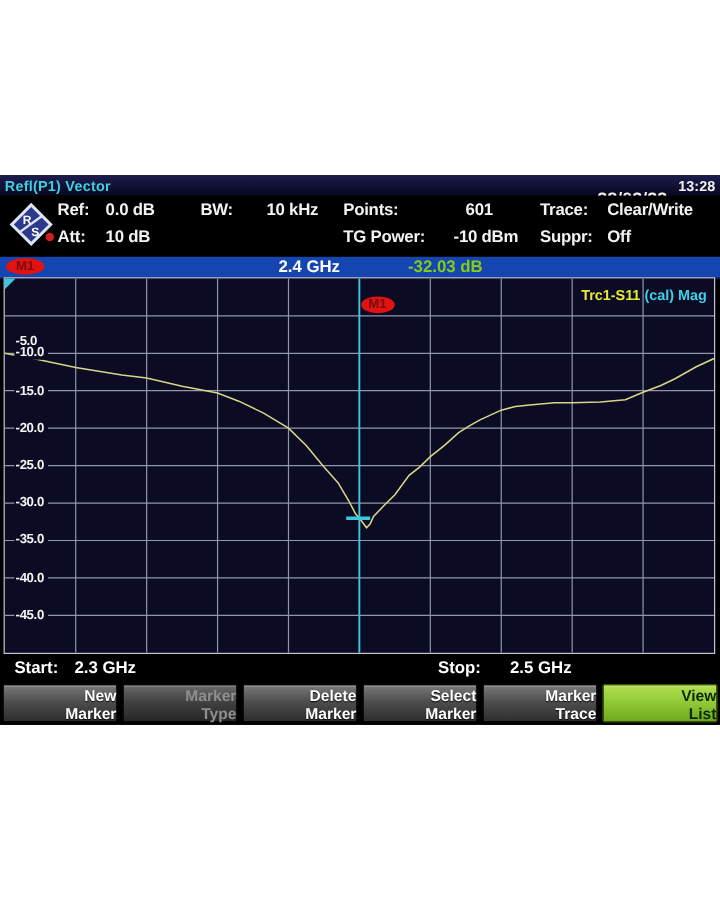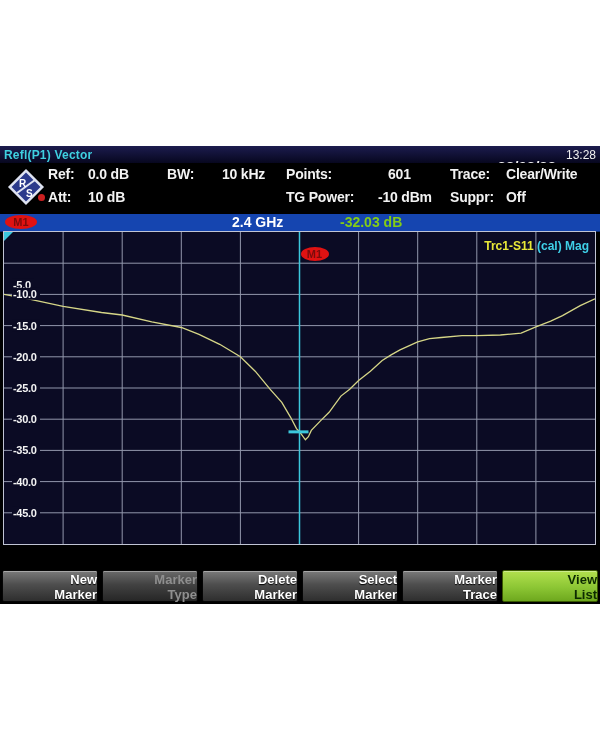--- a/index.html
+++ b/index.html
@@ -5,21 +5,21 @@
   html,body{margin:0;padding:0;background:#fff;}
   .page{position:relative;width:600px;height:755px;background:#ffffff;overflow:hidden;
         font-family:"Liberation Sans","DejaVu Sans",sans-serif;}
   .screen{position:absolute;left:0;top:146px;width:600px;height:458px;background:#000;}
 
   
   .titlebar{position:absolute;left:0;top:0;width:600px;height:17px;
             background:linear-gradient(#1c1c4e,#07071f);display:flex;align-items:center;}
   .titlebar .ttl{color:#3fd0e0;font-size:12px;font-weight:bold;margin-left:4px;letter-spacing:.2px;}
   .titlebar .dt{position:absolute;right:44px;color:#f0f0f0;font-size:15px;font-weight:bold;margin-top:24px;}
-  .titlebar .tm{position:absolute;right:4px;color:#f0f0f0;font-size:12px;font-weight:normal;}
+  .titlebar .tm{position:absolute;right:4px;color:#f0f0f0;font-size:12px;font-weight:bold;}
 
   
   .header{position:absolute;left:0;top:17px;width:600px;height:51px;background:#000;}
   .header span{position:absolute;color:#f2f2f2;font-size:14px;font-weight:bold;white-space:nowrap;letter-spacing:-.2px;}
   .rs-logo{position:absolute;left:6px;top:3px;width:40px;height:42px;}
   .att-dot{position:absolute;left:38px;top:31px;width:7px;height:7px;border-radius:50%;background:#cc2020;}
 
   
   .markerbar{position:absolute;left:0;top:68px;width:600px;height:17px;background:#1545b0;
              border-bottom:1px solid #0a2a70;}
@@ -137,20 +137,26 @@
           <span class="ylab" style="top: 70%;">-35.0</span>
           <span class="ylab" style="top: 80%;">-40.0</span>
           <span class="ylab" style="top: 90%;">-45.0</span>
         </div>
       <div class="trc-label">
         <span class="y">Trc1-S11</span><span class="c"> (cal) Mag</span>
       </div>
       <div class="m1-flag" id="m1-flag" style="left: 50%;">M1</div>
     </div>
 
+    <div class="sweeprow">
+      <span style="left:12px">Start:</span>
+      <span style="left:62px">2.3 GHz</span>
+      <span style="left:365px">Stop:</span>
+      <span style="left:425px">2.5 GHz</span>
+    </div>
 
     <div class="softkeys" id="softkeys">
         <div class="skey">
           <div>New</div>
           <div>Marker</div>
         </div>
         <div class="skey disabled">
           <div>Marker</div>
           <div>Type</div>
         </div>

